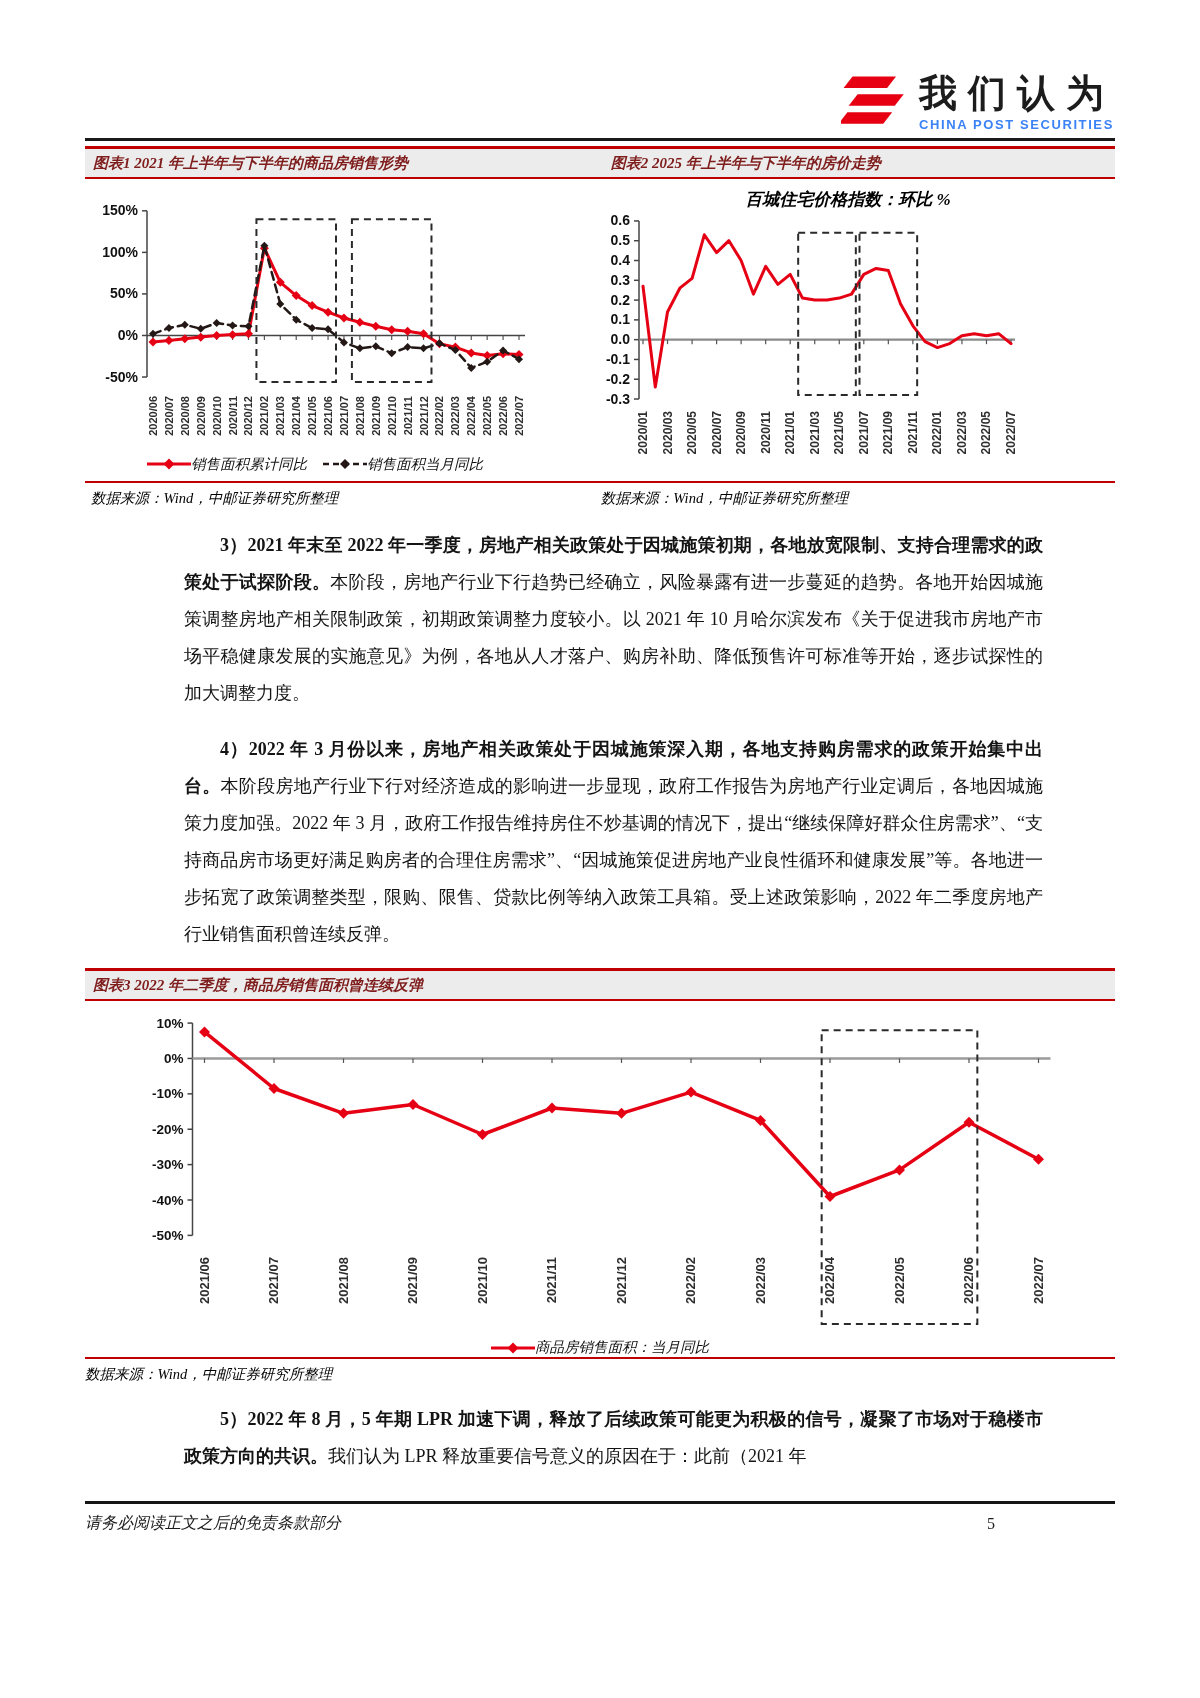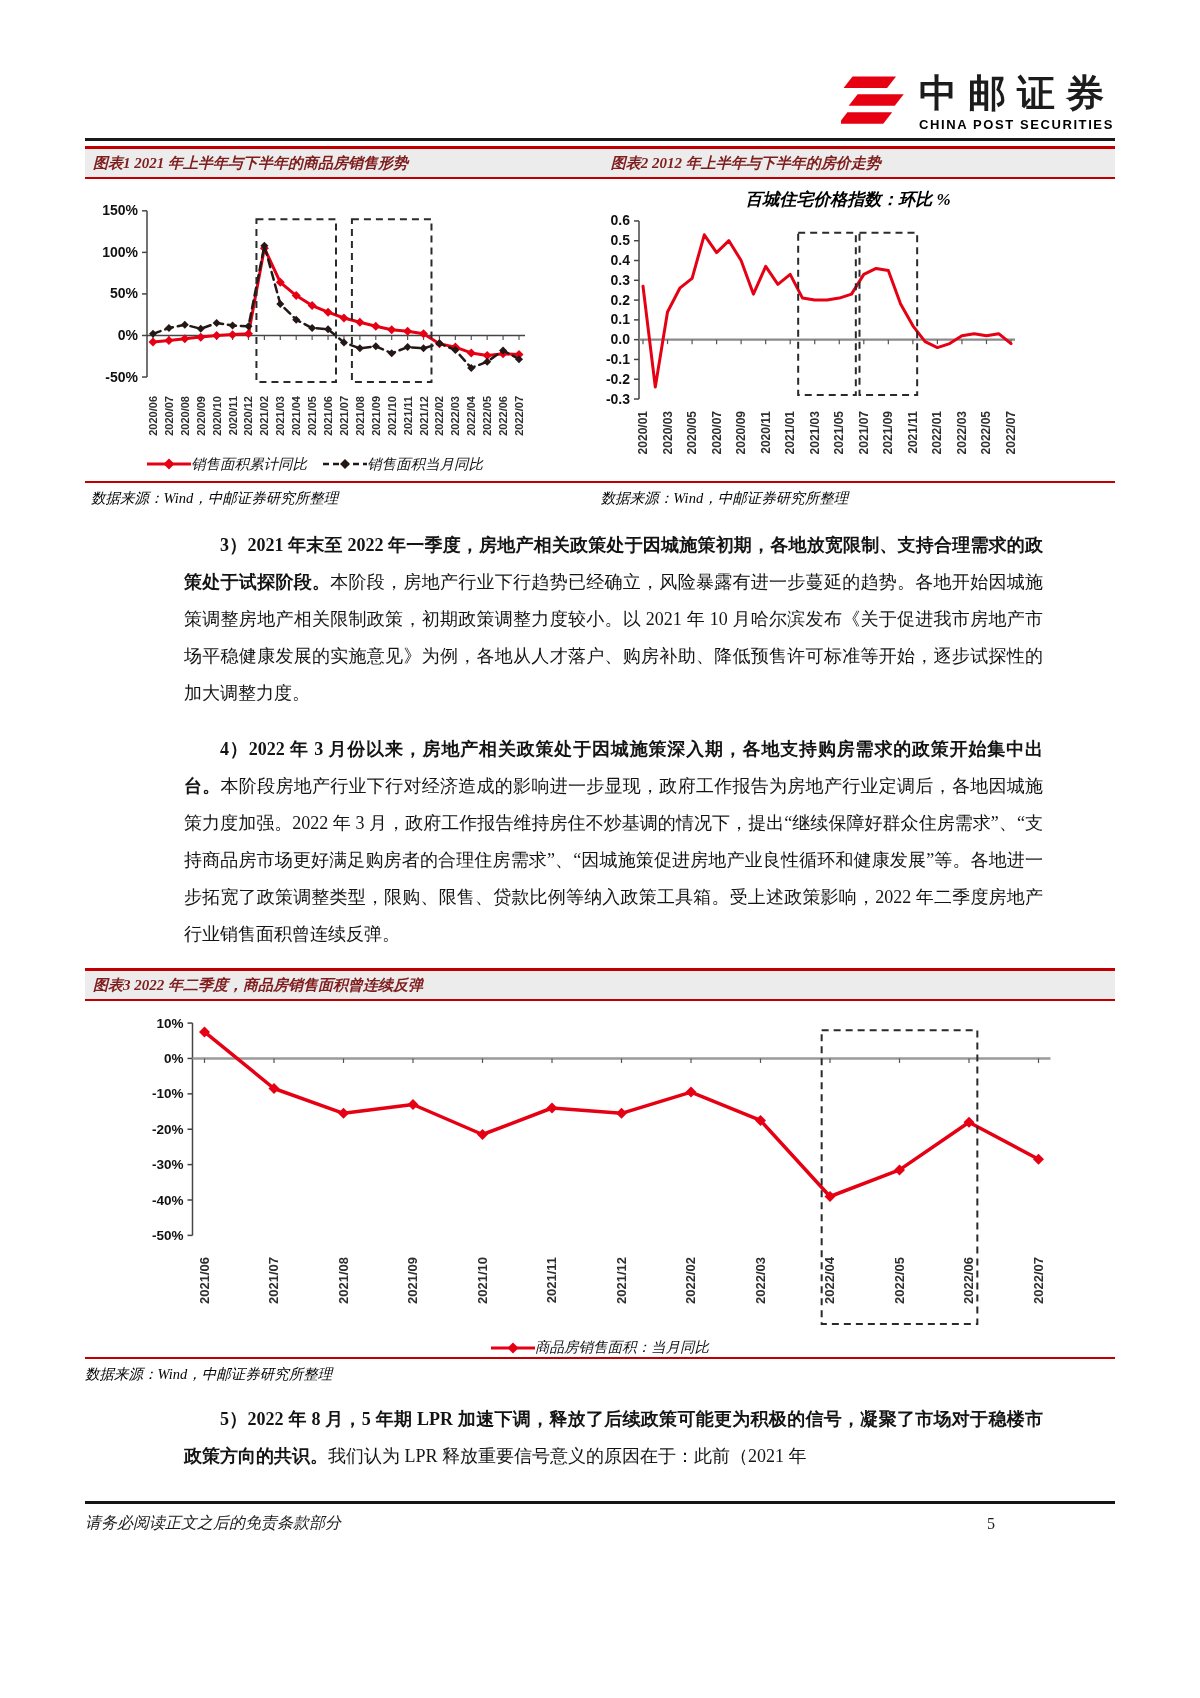--- a/index.html
+++ b/index.html
@@ -4,21 +4,21 @@
 <style>
   html,body{margin:0;padding:0;background:#f2f2f2;}
   .page{width:1200px;height:1698px;margin:0 auto;background:#ffffff;box-sizing:border-box;
         padding:0 85px;position:relative;font-family:"Liberation Serif",serif;color:#111;}
   
   .hdr{position:relative;height:138px;border-bottom:3px solid #1a1a1a;}
   .logo{position:absolute;right:0;bottom:6px;display:flex;align-items:flex-end;}
   .logo-emblem{width:64px;height:60px;margin-right:14px;}
   .logo-txt{display:flex;flex-direction:column;align-items:flex-start;}
   .logo-cn{font-family:"Liberation Serif",serif;font-weight:bold;font-size:38px;letter-spacing:11px;color:#1c1c1c;line-height:1.05;white-space:nowrap;}
-  .logo-en{font-family:"Liberation Sans",sans-serif;font-weight:bold;font-size:13px;letter-spacing:1.6px;color:#000000;margin-top:3px;white-space:nowrap;}
+  .logo-en{font-family:"Liberation Sans",sans-serif;font-weight:bold;font-size:13px;letter-spacing:1.6px;color:#3b82f6;margin-top:3px;white-space:nowrap;}
   
   .figblock{margin-top:5px;}
   .figbar{background:#ececec;border-top:3px solid #c00000;border-bottom:2.5px solid #c00000;
           display:flex;align-items:center;height:26px;padding:1px 0;}
   .figtitle{font-weight:bold;font-size:15px;color:#7f1d1d;padding-left:8px;font-style:italic;}
   .ft-l{flex:0 0 49.5%;}
   .chartsrow{display:flex;align-items:center;min-height:298px;padding-top:4px;}
   .chartcol1{width:460px;}
   .chartcol2{width:485px;margin-left:8px;}
   .redrule{border-bottom:2.5px solid #c00000;}
@@ -62,30 +62,30 @@
 <div class="page">
 
   <div class="hdr">
     <div class="logo">
       <svg class="logo-emblem" viewBox="0 0 100 92">
         <path d="M18 6 L86 6 L72 24 L4 24 Z" fill="#e60012"></path>
         <path d="M26 34 L98 34 L84 52 L12 52 Z" fill="#e60012"></path>
         <path d="M10 62 L80 62 L66 80 L-4 80 Z" fill="#e60012"></path>
       </svg>
       <div class="logo-txt">
-        <div class="logo-cn">中邮证券</div>
+        <div class="logo-cn">我们认为</div>
         <div class="logo-en">CHINA POST SECURITIES</div>
       </div>
     </div>
   </div>
 
   <div class="figblock">
     <div class="figbar">
       <div class="figtitle ft-l">图表1 2021 年上半年与下半年的商品房销售形势</div>
-      <div class="figtitle">图表2 2012 年上半年与下半年的房价走势</div>
+      <div class="figtitle">图表2 2025 年上半年与下半年的房价走势</div>
     </div>
     <div class="chartsrow">
       <div class="chartcol1">
         <svg id="svg-c1" viewBox="0 0 452 262">
             <line x1="62" y1="19.817351598173516" x2="62" y2="186.02739726027397" stroke="#454545" stroke-width="1.5"></line>
             <line x1="57" y1="19.817351598173516" x2="62" y2="19.817351598173516" stroke="#454545" stroke-width="1.5"></line>
             <text x="53" y="24.317351598173516" text-anchor="end" class="ytick1">150%</text>
             <line x1="57" y1="61.36986301369863" x2="62" y2="61.36986301369863" stroke="#454545" stroke-width="1.5"></line>
             <text x="53" y="65.86986301369862" text-anchor="end" class="ytick1">100%</text>
             <line x1="57" y1="102.92237442922375" x2="62" y2="102.92237442922375" stroke="#454545" stroke-width="1.5"></line>

